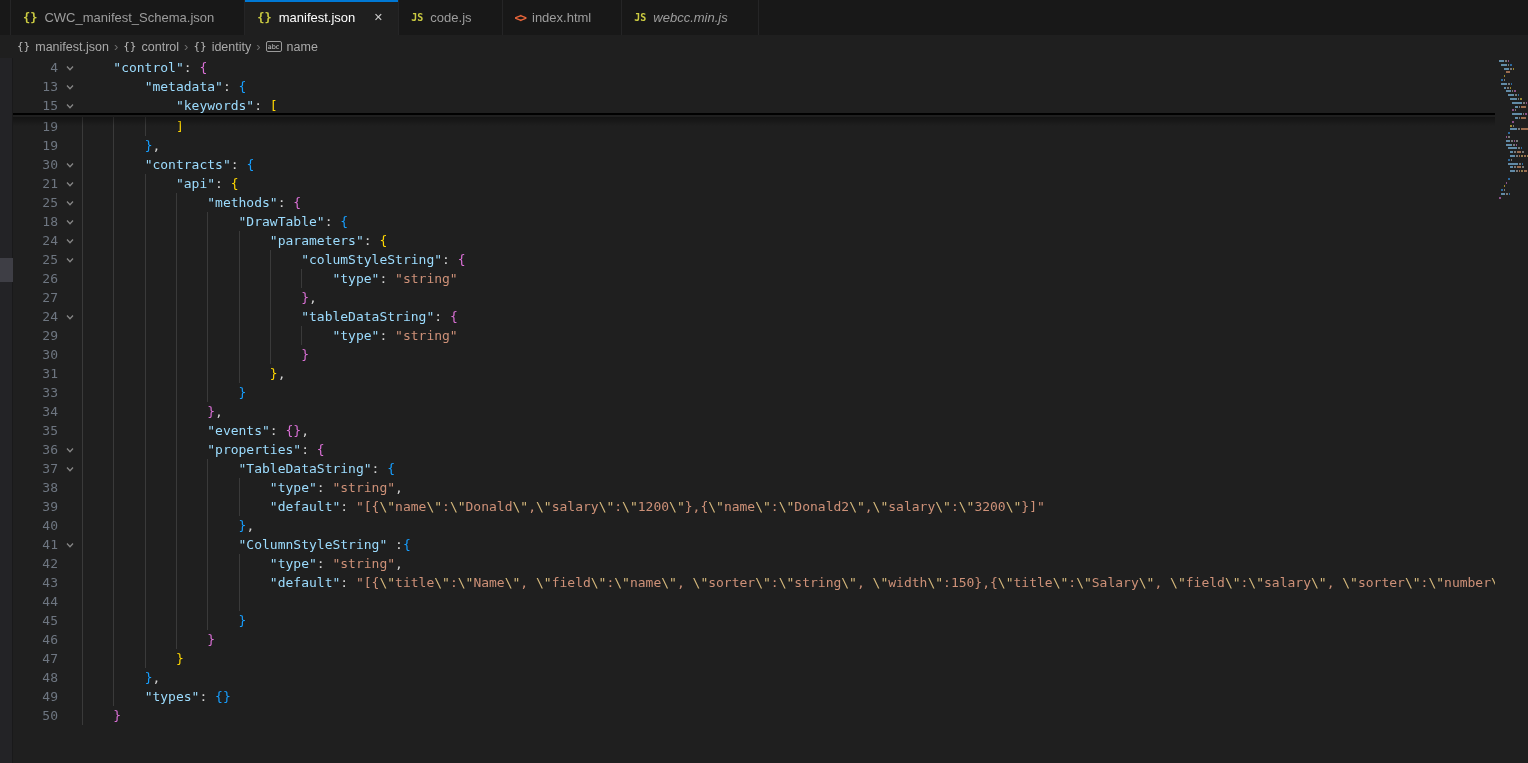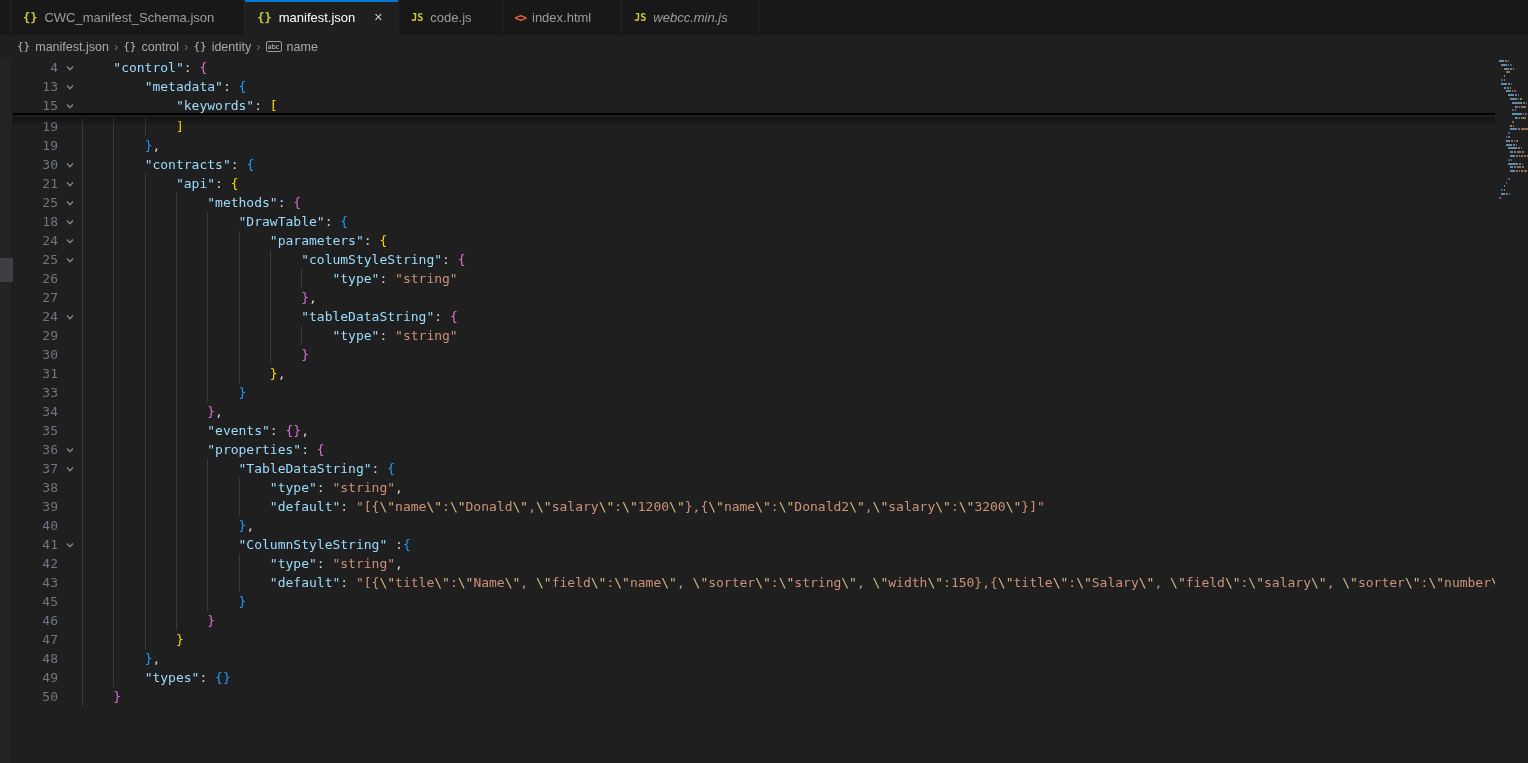--- a/index.html
+++ b/index.html
@@ -284,20 +284,25 @@
         <div class="num">42</div>
         <div class="fold"></div>
         <div class="code-text" style="background-size: calc(24ch - 1px) 100%;">                        <span class="tk-k">"type"</span><span class="tk-p">: </span><span class="tk-s">"string"</span><span class="tk-p">,</span></div>
       </div>
       <div class="row">
         <div class="num">43</div>
         <div class="fold"></div>
         <div class="code-text" style="background-size: calc(24ch - 1px) 100%;">                        <span class="tk-k">"default"</span><span class="tk-p">: </span><span class="tk-s">"[{</span><span class="tk-e">\"</span><span class="tk-s">title</span><span class="tk-e">\"</span><span class="tk-s">:</span><span class="tk-e">\"</span><span class="tk-s">Name</span><span class="tk-e">\"</span><span class="tk-s">, </span><span class="tk-e">\"</span><span class="tk-s">field</span><span class="tk-e">\"</span><span class="tk-s">:</span><span class="tk-e">\"</span><span class="tk-s">name</span><span class="tk-e">\"</span><span class="tk-s">, </span><span class="tk-e">\"</span><span class="tk-s">sorter</span><span class="tk-e">\"</span><span class="tk-s">:</span><span class="tk-e">\"</span><span class="tk-s">string</span><span class="tk-e">\"</span><span class="tk-s">, </span><span class="tk-e">\"</span><span class="tk-s">width</span><span class="tk-e">\"</span><span class="tk-s">:150},{</span><span class="tk-e">\"</span><span class="tk-s">title</span><span class="tk-e">\"</span><span class="tk-s">:</span><span class="tk-e">\"</span><span class="tk-s">Salary</span><span class="tk-e">\"</span><span class="tk-s">, </span><span class="tk-e">\"</span><span class="tk-s">field</span><span class="tk-e">\"</span><span class="tk-s">:</span><span class="tk-e">\"</span><span class="tk-s">salary</span><span class="tk-e">\"</span><span class="tk-s">, </span><span class="tk-e">\"</span><span class="tk-s">sorter</span><span class="tk-e">\"</span><span class="tk-s">:</span><span class="tk-e">\"</span><span class="tk-s">number</span><span class="tk-e">\"</span></div>
       </div>
       <div class="row">
+        <div class="num">44</div>
+        <div class="fold"></div>
+        <div class="code-text" style="background-size: calc(24ch - 1px) 100%;">                        </div>
+      </div>
+      <div class="row">
         <div class="num">45</div>
         <div class="fold"></div>
         <div class="code-text" style="background-size: calc(20ch - 1px) 100%;">                    <span class="tk-b3">}</span></div>
       </div>
       <div class="row">
         <div class="num">46</div>
         <div class="fold"></div>
         <div class="code-text" style="background-size: calc(16ch - 1px) 100%;">                <span class="tk-b2">}</span></div>
       </div>
       <div class="row">

